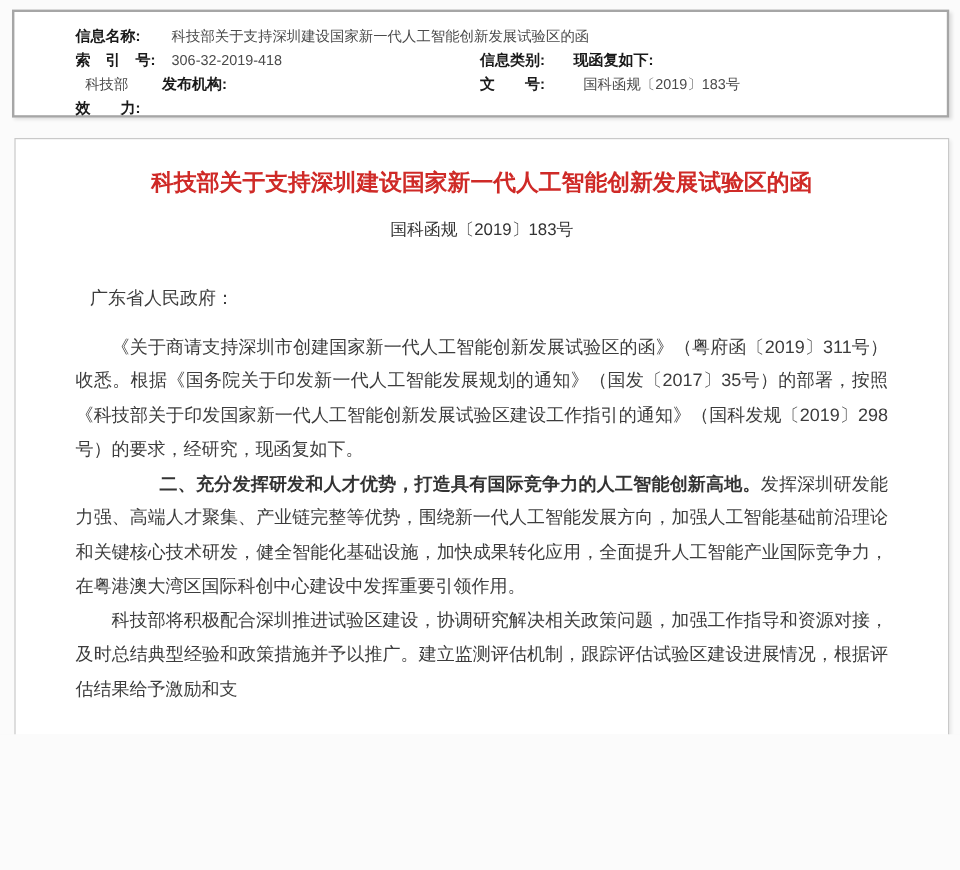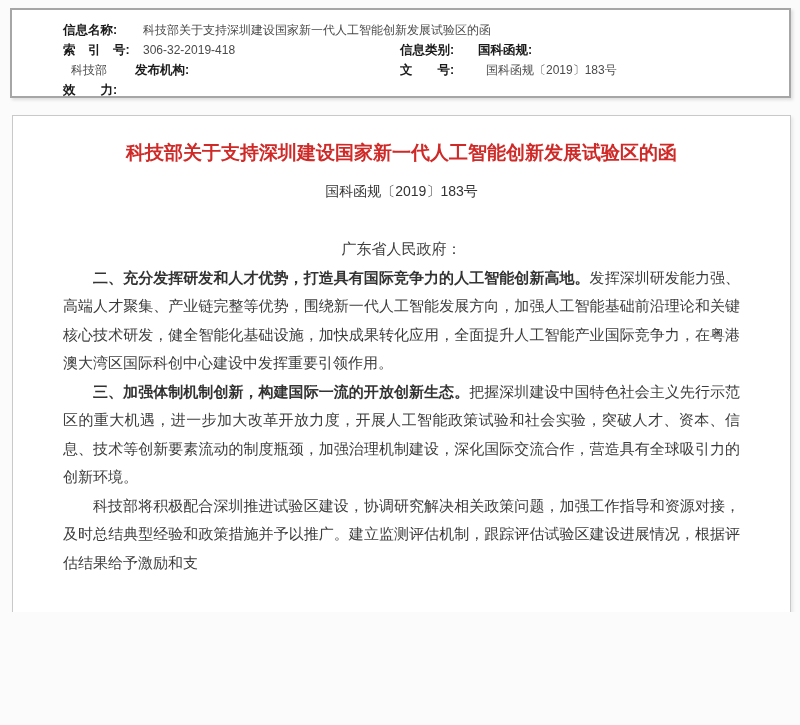--- a/index.html
+++ b/index.html
@@ -78,57 +78,56 @@
     font-size: 14px;
     color: #333333;
     line-height: 20px;
   }
   .doc-body {
     font-size: 15px;
     color: #3c3c3c;
     line-height: 28.5px;
   }
   .salutation {
-    margin: 0;
+    margin: 12px;
     text-indent: 0;
-    text-align: center;
   }
   .doc-para {
     margin: 0;
     text-indent: 2em;
     text-align: justify;
   }
-  .doc-para b { font-weight: bold; color: #333333; }
+  .doc-para b { font-weight: bold; color: #333333; margin-left: 40px; }
 </style>
 </head>
 <body>
 
 <div class="page">
 
   <div class="meta-panel">
     <div class="meta-grid">
         <div class="meta-label">信息名称:</div>
         <div class="meta-value span3">科技部关于支持深圳建设国家新一代人工智能创新发展试验区的函</div>
         <div class="meta-label">索　引　号:</div>
         <div class="meta-value">306-32-2019-418</div>
         <div class="meta-label">信息类别:</div>
-        <div class="meta-label">国科函规:</div>
+        <div class="meta-label">现函复如下:</div>
         <div class="meta-value">科技部</div>
         <div class="meta-label">发布机构:</div>
         <div class="meta-label">文　　号:</div>
         <div class="meta-value">国科函规〔2019〕183号</div>
         <div class="meta-label">效　　力:</div>
         <div class="meta-value"></div>
       </div>
   </div>
 
   <div class="doc-panel">
     <h1 class="doc-title">科技部关于支持深圳建设国家新一代人工智能创新发展试验区的函</h1>
     <div class="doc-number">国科函规〔2019〕183号</div>
     <div class="doc-body">
       <p class="salutation">广东省人民政府：</p>
+    <p class="doc-para">《关于商请支持深圳市创建国家新一代人工智能创新发展试验区的函》（粤府函〔2019〕311号）收悉。根据《国务院关于印发新一代人工智能发展规划的通知》（国发〔2017〕35号）的部署，按照《科技部关于印发国家新一代人工智能创新发展试验区建设工作指引的通知》（国科发规〔2019〕298号）的要求，经研究，现函复如下。</p>
         <p class="doc-para"><b>二、充分发挥研发和人才优势，打造具有国际竞争力的人工智能创新高地。</b>发挥深圳研发能力强、高端人才聚集、产业链完整等优势，围绕新一代人工智能发展方向，加强人工智能基础前沿理论和关键核心技术研发，健全智能化基础设施，加快成果转化应用，全面提升人工智能产业国际竞争力，在粤港澳大湾区国际科创中心建设中发挥重要引领作用。</p>
-        <p class="doc-para"><b>三、加强体制机制创新，构建国际一流的开放创新生态。</b>把握深圳建设中国特色社会主义先行示范区的重大机遇，进一步加大改革开放力度，开展人工智能政策试验和社会实验，突破人才、资本、信息、技术等创新要素流动的制度瓶颈，加强治理机制建设，深化国际交流合作，营造具有全球吸引力的创新环境。</p>
         <p class="doc-para">科技部将积极配合深圳推进试验区建设，协调研究解决相关政策问题，加强工作指导和资源对接，及时总结典型经验和政策措施并予以推广。建立监测评估机制，跟踪评估试验区建设进展情况，根据评估结果给予激励和支</p>
       </div>
   </div>
 
 </div>
 
 </body></html>

